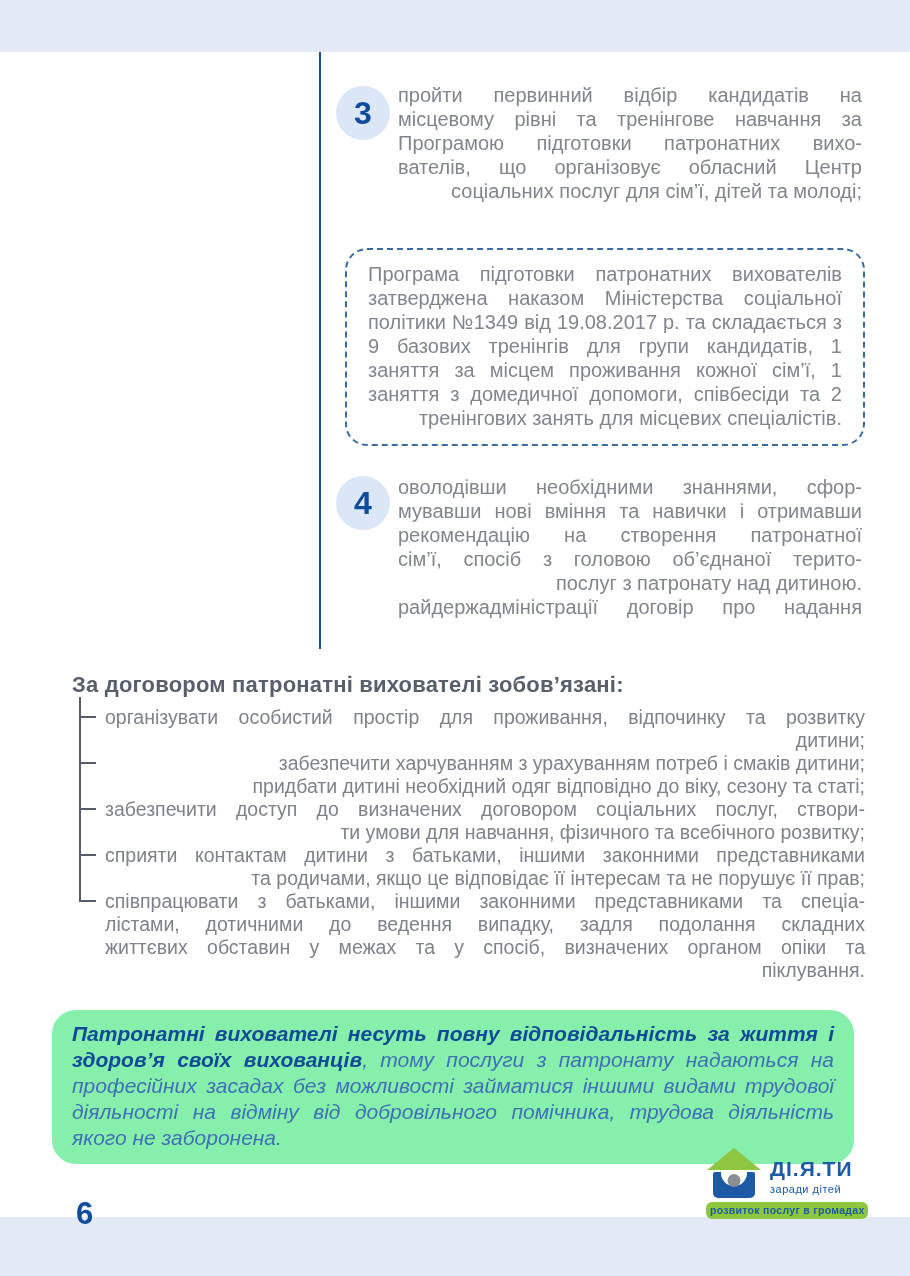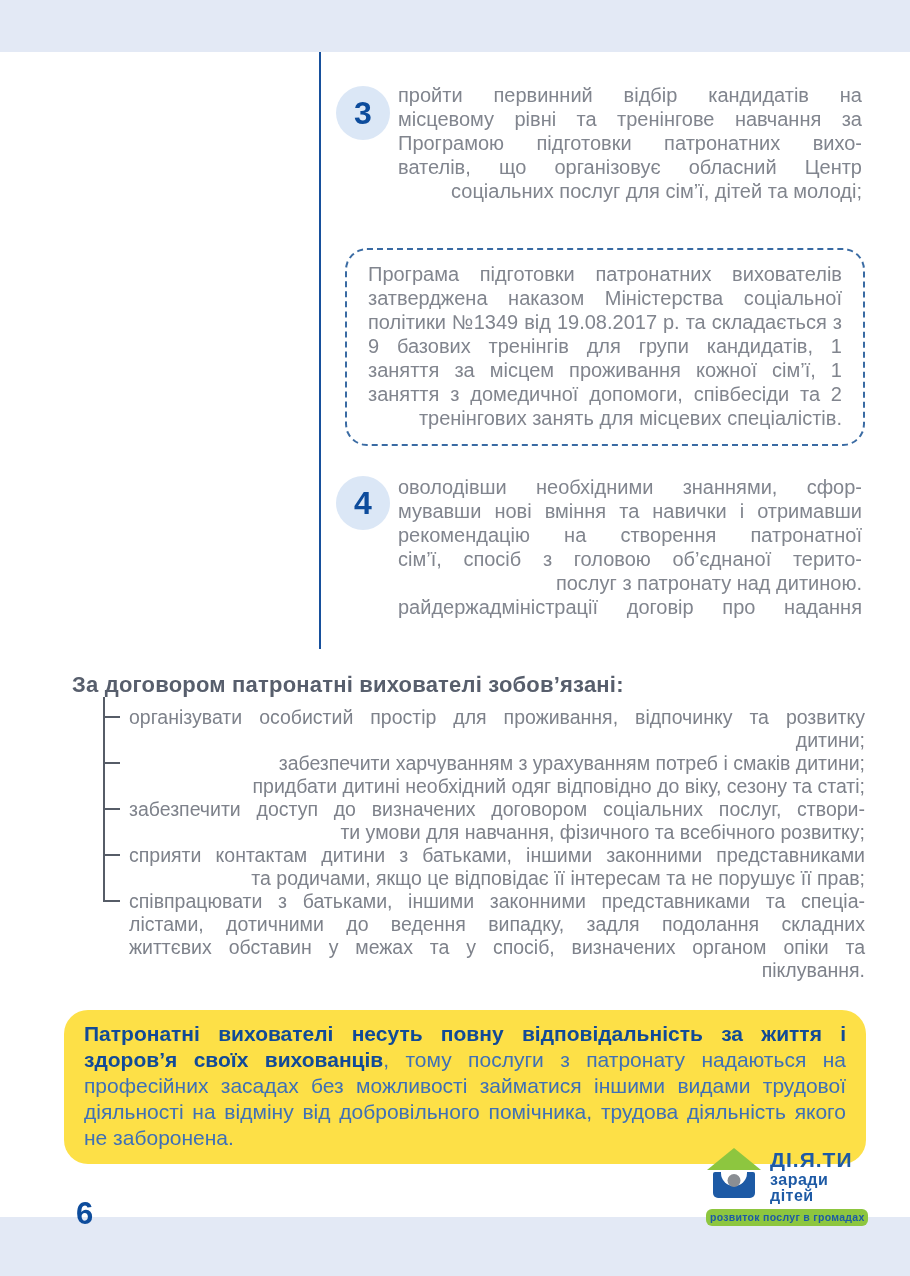--- a/index.html
+++ b/index.html
@@ -25,47 +25,47 @@
   .tline { text-align:right; }
   .tline.just { text-align:justify; text-align-last:justify; }
 
   .note-box { position:absolute; left:345px; top:248px; width:520px; height:198px;
     border:2px dashed #3a6ba3; border-radius:22px; padding:12px 21px;
     color:#81858e; font-size:20px; line-height:24px; }
 
   .obl-heading { position:absolute; left:72px; top:672px; color:#575e6c; font-size:22px; font-weight:bold; letter-spacing:0.2px; }
 
   .obl-list { position:absolute; left:79px; top:706px; width:786px; color:#7e828b; font-size:19.5px; line-height:23px; }
-  .obl-item { position:relative; padding-left:26px;margin-left:24px; }
+  .obl-item { position:relative; padding-left:26px; }
   .obl-item::before { content:""; position:absolute; left:0; top:10px; width:17px; height:2px; background:#565c67; }
   .obl-item::after { content:""; position:absolute; left:0; top:0; bottom:0; width:2px; background:#565c67; }
   .obl-item:first-child::after { top:-9px; }
   .obl-item:last-child::after { bottom:auto; height:11px; }
 
-  .highlight-box { position:absolute; left:64px; top:1010px; width:802px; border-radius:24px;
-    background:#fde047; padding:11px 20px 13px 20px; font-size:21px; line-height:26px;
-    color:#3f70b6; text-align:justify; }
+  .highlight-box { position:absolute; left:52px; top:1010px; width:802px; border-radius:24px;
+    background:#86efac; padding:11px 20px 13px 20px; font-size:21px; line-height:26px;
+    color:#3f70b6; text-align:justify;font-style:italic; }
   .highlight-box .hb-bold { color:#114a97; font-weight:bold; }
 
   .page-number { position:absolute; left:76px; top:1196px; color:#0d4c9c; font-size:31px; font-weight:bold; z-index:3; }
 
   .logo { position:absolute; left:706px; top:1148px; width:162px; display:grid;
     grid-template-columns:58px 1fr; grid-template-rows:auto auto; column-gap:6px; z-index:3; }
   .house { grid-column:1; grid-row:1; width:56px; height:50px; position:relative; }
   .house-roof { position:absolute; left:1px; top:0; width:0; height:0;
     border-left:27px solid transparent; border-right:27px solid transparent; border-bottom:22px solid #8dc63f; }
   .house-base { position:absolute; left:7px; top:24px; width:42px; height:26px; background:#1d5aa5;
     border-radius:2px 2px 5px 5px; overflow:hidden; }
   .house-notch { position:absolute; left:50%; top:-12px; transform:translateX(-50%);
     width:26px; height:26px; border-radius:50%; background:#ffffff; }
   .house-dot { position:absolute; left:50%; top:2px; transform:translateX(-50%);
     width:13px; height:13px; border-radius:50%; background:#8a8e93; }
   .logo-text { grid-column:2; grid-row:1; display:flex; flex-direction:column; justify-content:flex-end; padding-bottom:1px; }
   .logo-title { color:#1d5aa5; font-size:21px; font-weight:bold; letter-spacing:1px; line-height:24px; }
-  .logo-subtitle { color:#1d5aa5; font-size:16px; font-weight:bold; letter-spacing:0.5px; line-height:16px; }
+  .logo-subtitle { color:#1d5aa5; font-size:11px; font-weight:normal; letter-spacing:0.5px; line-height:16px; }
   .logo-banner { grid-column:1 / span 2; grid-row:2; margin-top:4px; background:#8dc63f; color:#1d5aa5;
     font-size:10.5px; font-weight:bold; text-align:center; border-radius:6px; padding:2px 4px 3px 4px;
     letter-spacing:0.3px; white-space:nowrap; }
 </style>
 </head>
 <body>
 
 <div class="page">
 
   <div class="band-top"></div>

